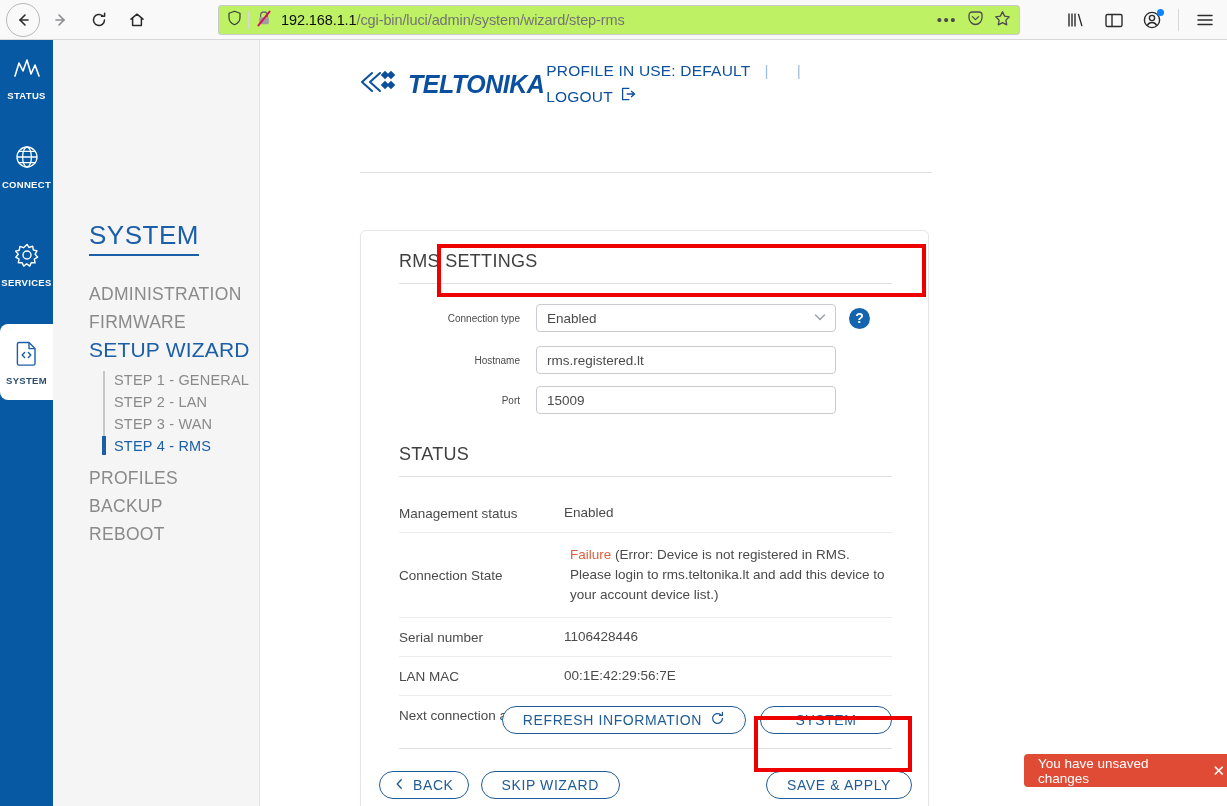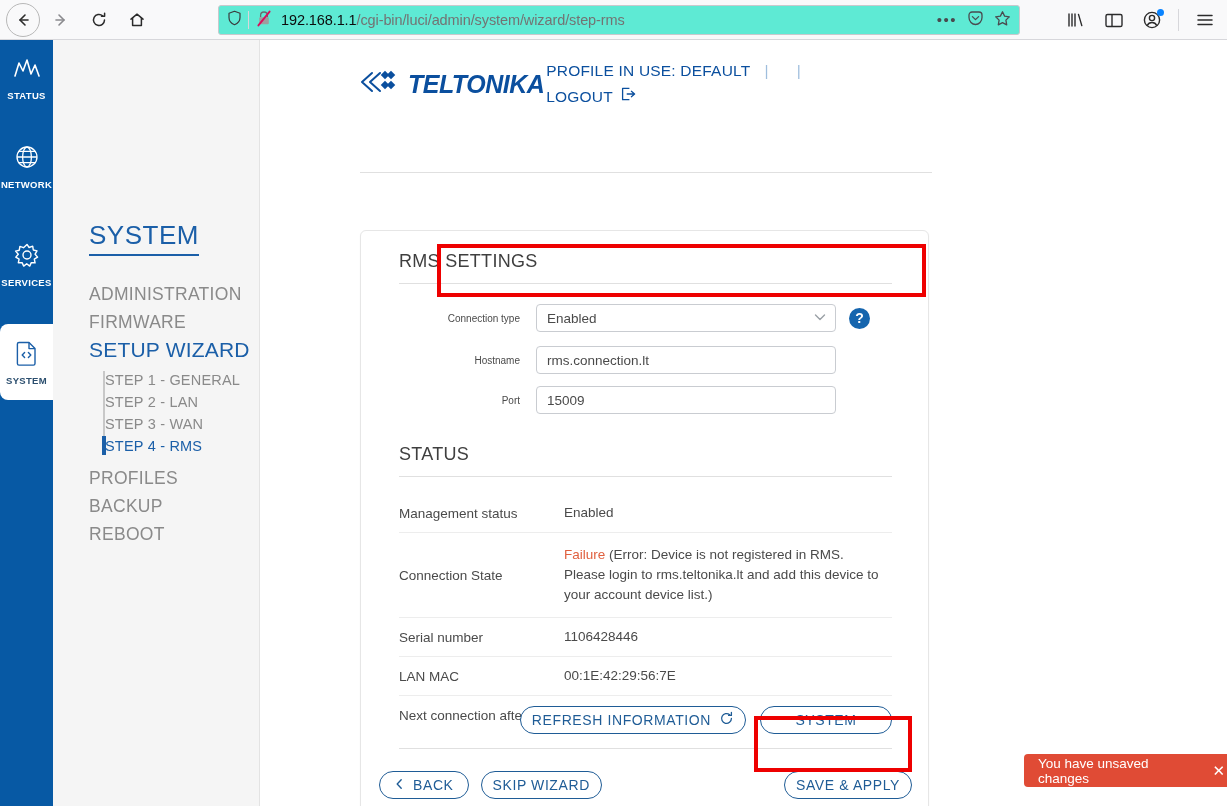--- a/index.html
+++ b/index.html
@@ -21,21 +21,21 @@
     width: 34px; height: 34px; border-radius: 50%;
     display: flex; align-items: center; justify-content: center;
     color: #2b2b2b;
   }
   .nav-btn.ringed { border: 1px solid #b8b8b8; }
   .nav-btn svg { display: block; }
 
   #urlbar {
     position: absolute; left: 218px; top: 5px;
     width: 802px; height: 30px;
-    background: #5eead4; border: 1px solid #c9c9cd; border-radius: 3px;
+    background: #bef264; border: 1px solid #c9c9cd; border-radius: 3px;
     display: flex; align-items: center; padding: 0 8px;
   }
   #urlbar .shield { margin-right: 6px; }
   #urlbar .sep { width: 1px; height: 18px; background: #d7d7db; margin-right: 7px; }
   #urlbar .lockbroken { margin-right: 9px; }
   .url-text { font-size: 14.5px; color: #0c0c0d; white-space: nowrap; letter-spacing: -0.1px; }
   .url-text .dim { color: #737373; }
   #urlbar .right-icons { margin-left: auto; display: flex; align-items: center; gap: 10px; }
   .dots { letter-spacing: 1.5px; color: #4a4a4f; font-size: 15px; line-height: 10px; }
 
@@ -73,21 +73,21 @@
     background: #f5f5f5; border-right: 1px solid #e3e3e3;
   }
   #nav-title {
     position: absolute; left: 36px; top: 180px;
     font-size: 26px; color: #1b5fa8; letter-spacing: 0.5px;
     border-bottom: 2px solid #1b5fa8; padding-bottom: 3px; font-weight: 400;
   }
   .nav-list { position: absolute; left: 36px; top: 243px; width: 175px; }
   .nav-item { font-size: 17.5px; color: #8a8a8a; letter-spacing: 0.3px; margin-bottom: 6px; line-height: 22px; }
   .nav-item.current { color: #1b5fa8; font-size: 21px; letter-spacing: 0.2px; margin-bottom: 8px; }
-  .substeps { position: relative; margin: 4px 0 10px 14px; padding-left: 2px; }
+  .substeps { position: relative; margin: 4px 0 10px 14px; padding-left: 11px; }
   .substeps::before {
     content: ""; position: absolute; left: 0; top: 2px; bottom: 2px;
     width: 2px; background: #c8c8c8;
   }
   .substep { font-size: 14.5px; color: #8a8a8a; line-height: 22px; letter-spacing: 0.2px; }
   .substep.active { color: #1b5fa8; }
   .substep.active::before {
     content: ""; position: absolute; left: -1px; width: 4px; height: 19px;
     background: #1b5fa8; margin-top: 1px;
   }
@@ -133,21 +133,21 @@
 
   
   .st-row { display: flex; border-bottom: 1px solid #ededed; padding: 9px 0; align-items: center; }
   .st-key { width: 165px; font-size: 13.5px; color: #4a4a4a; flex-shrink: 0; }
   .st-val { font-size: 13.5px; color: #4a4a4a; line-height: 20px; }
   .st-val .fail { color: #e0603f; }
 
   
   .btn {
     display: inline-flex; align-items: center; justify-content: center; gap: 8px;
-    height: 28px; padding: 0 11px; border: 1px solid #1f5c96; border-radius: 14px;
+    height: 28px; padding: 0 20px; border: 1px solid #1f5c96; border-radius: 14px;
     background: #fff; color: #1f5c96; font-size: 14px; letter-spacing: 0.6px;
     font-weight: 400; white-space: nowrap;
   }
 
   
   .hl-box { position: absolute; border: 4px solid #ee0000; }
 
   
   #toast {
     position: absolute; left: 1024px; top: 714px; width: 215px; height: 33px;
@@ -260,21 +260,21 @@
       <span class="rail-label">STATUS</span>
     </div>
     <div class="rail-item" style="top:88px;position:absolute;">
       <span>
         <svg width="28" height="28" viewBox="0 0 28 28" fill="none" stroke="#ffffff" stroke-width="1.3">
           <circle cx="14" cy="14" r="10"></circle>
           <ellipse cx="14" cy="14" rx="4.4" ry="10"></ellipse>
           <path d="M4 14 H24 M5.6 8.4 H22.4 M5.6 19.6 H22.4"></path>
         </svg>
       </span>
-      <span class="rail-label">NETWORK</span>
+      <span class="rail-label">CONNECT</span>
     </div>
     <div class="rail-item" style="top:186px;position:absolute;">
       <span>
         <svg width="28" height="28" viewBox="0 0 28 28" fill="none" stroke="#ffffff" stroke-width="1.4">
           <circle cx="14" cy="14" r="4"></circle>
           <path d="M14 3.4 l2.1 3.1 3.6-1.3 .6 3.8 3.7 .9-1.9 3.3 2.5 2.9-3.3 2 .8 3.7-3.8-.2-1.6 3.5-3-2.4-3 2.4-1.6-3.5-3.8 .2 .8-3.7-3.3-2 2.5-2.9L2.6 10.1l3.7-.9 .6-3.8 3.6 1.3z" stroke-linejoin="round"></path>
         </svg>
       </span>
       <span class="rail-label">SERVICES</span>
     </div>
@@ -361,21 +361,21 @@
                 <path d="M4.5 7 L9 11.4 L13.5 7" stroke-linecap="round" stroke-linejoin="round"></path>
               </svg>
             </span>
           </div>
           <div class="help-badge">?</div>
         </div>
 
         <div class="form-row">
           <div class="form-label">Hostname</div>
           <div class="form-field">
-            <span>rms.connection.lt</span>
+            <span>rms.registered.lt</span>
           </div>
         </div>
 
         <div class="form-row">
           <div class="form-label">Port</div>
           <div class="form-field">
             <span>15009</span>
           </div>
         </div>
       </div>
@@ -384,21 +384,21 @@
         <div class="sec-title">STATUS</div>
         <div class="sec-rule" style="margin-top:11px;"></div>
 
         <div style="margin-top:17px;">
           <div class="st-row">
             <div class="st-key">Management status</div>
             <div class="st-val">Enabled</div>
           </div>
           <div class="st-row" style="padding:12px 0;">
             <div class="st-key">Connection State</div>
-            <div class="st-val" style="width:315px;"><span class="fail">Failure</span><span> (Error: Device is not registered in RMS. Please login to rms.teltonika.lt and add this device to your account device list.)</span></div>
+            <div class="st-val" style="width:315px;margin-left:6px;"><span class="fail">Failure</span><span> (Error: Device is not registered in RMS. Please login to rms.teltonika.lt and add this device to your account device list.)</span></div>
           </div>
           <div class="st-row">
             <div class="st-key">Serial number</div>
             <div class="st-val">1106428446</div>
           </div>
           <div class="st-row">
             <div class="st-key">LAN MAC</div>
             <div class="st-val">00:1E:42:29:56:7E</div>
           </div>
           <div class="st-row" style="border-bottom:none;">

